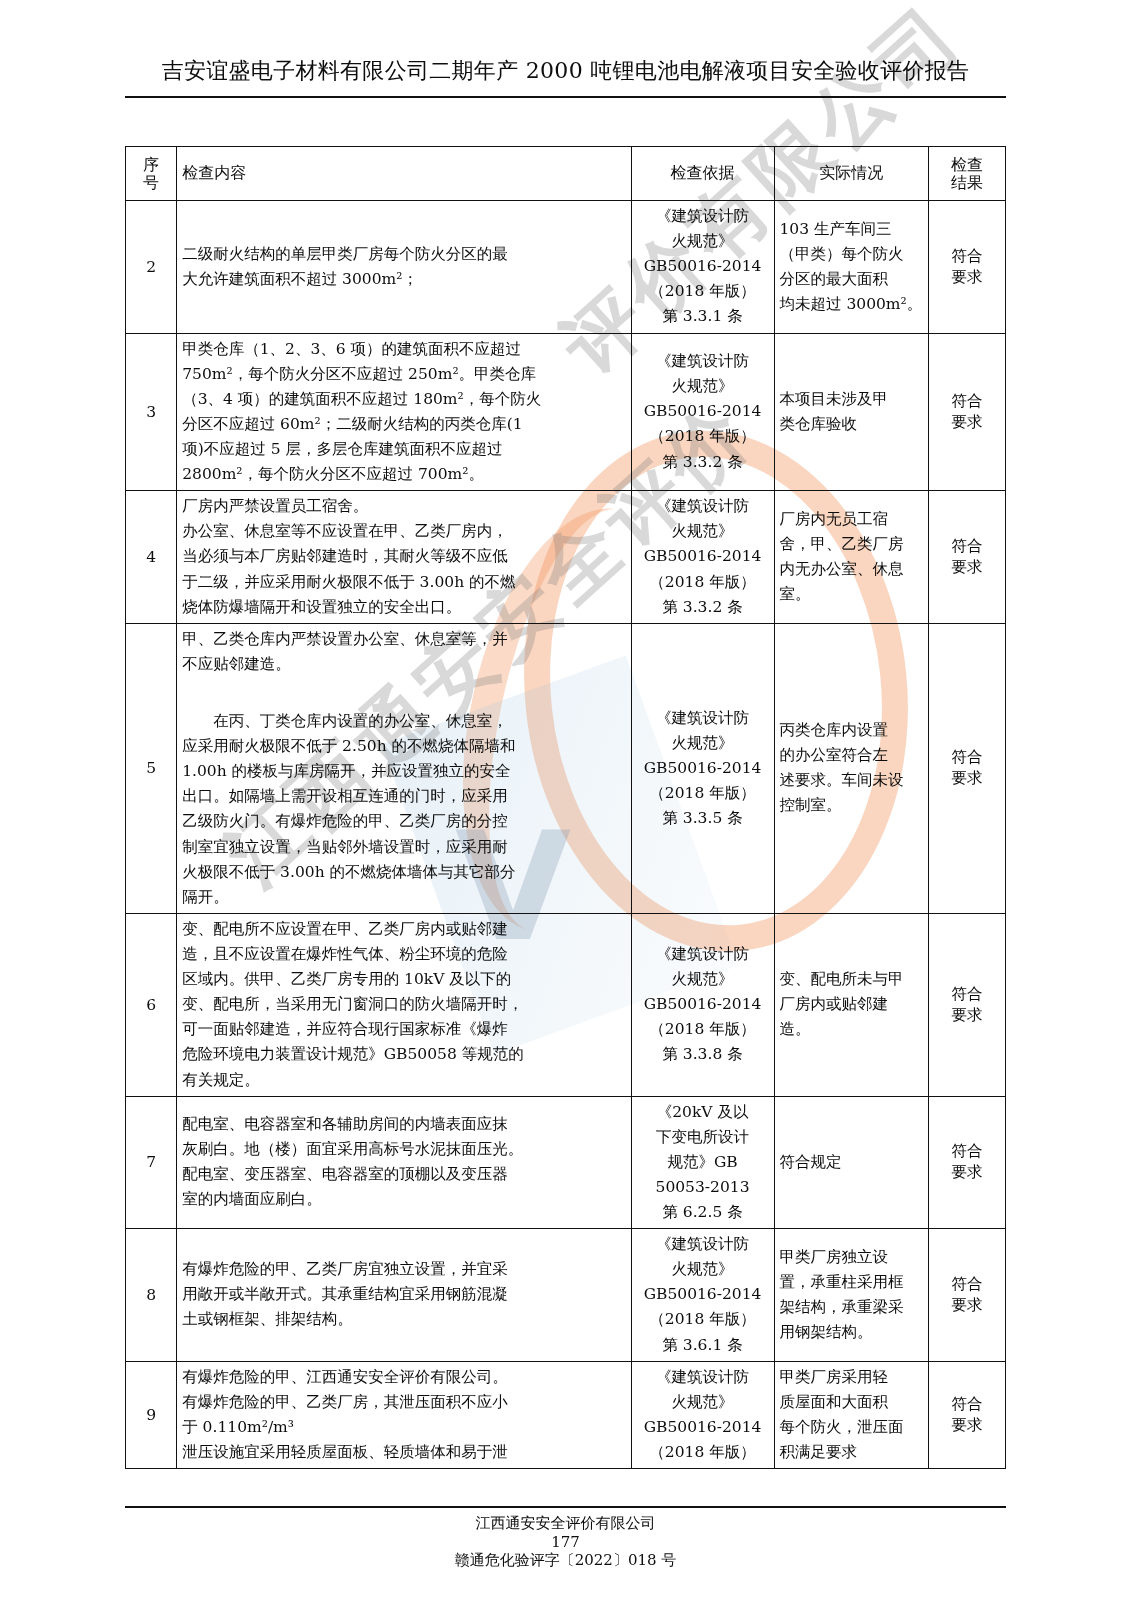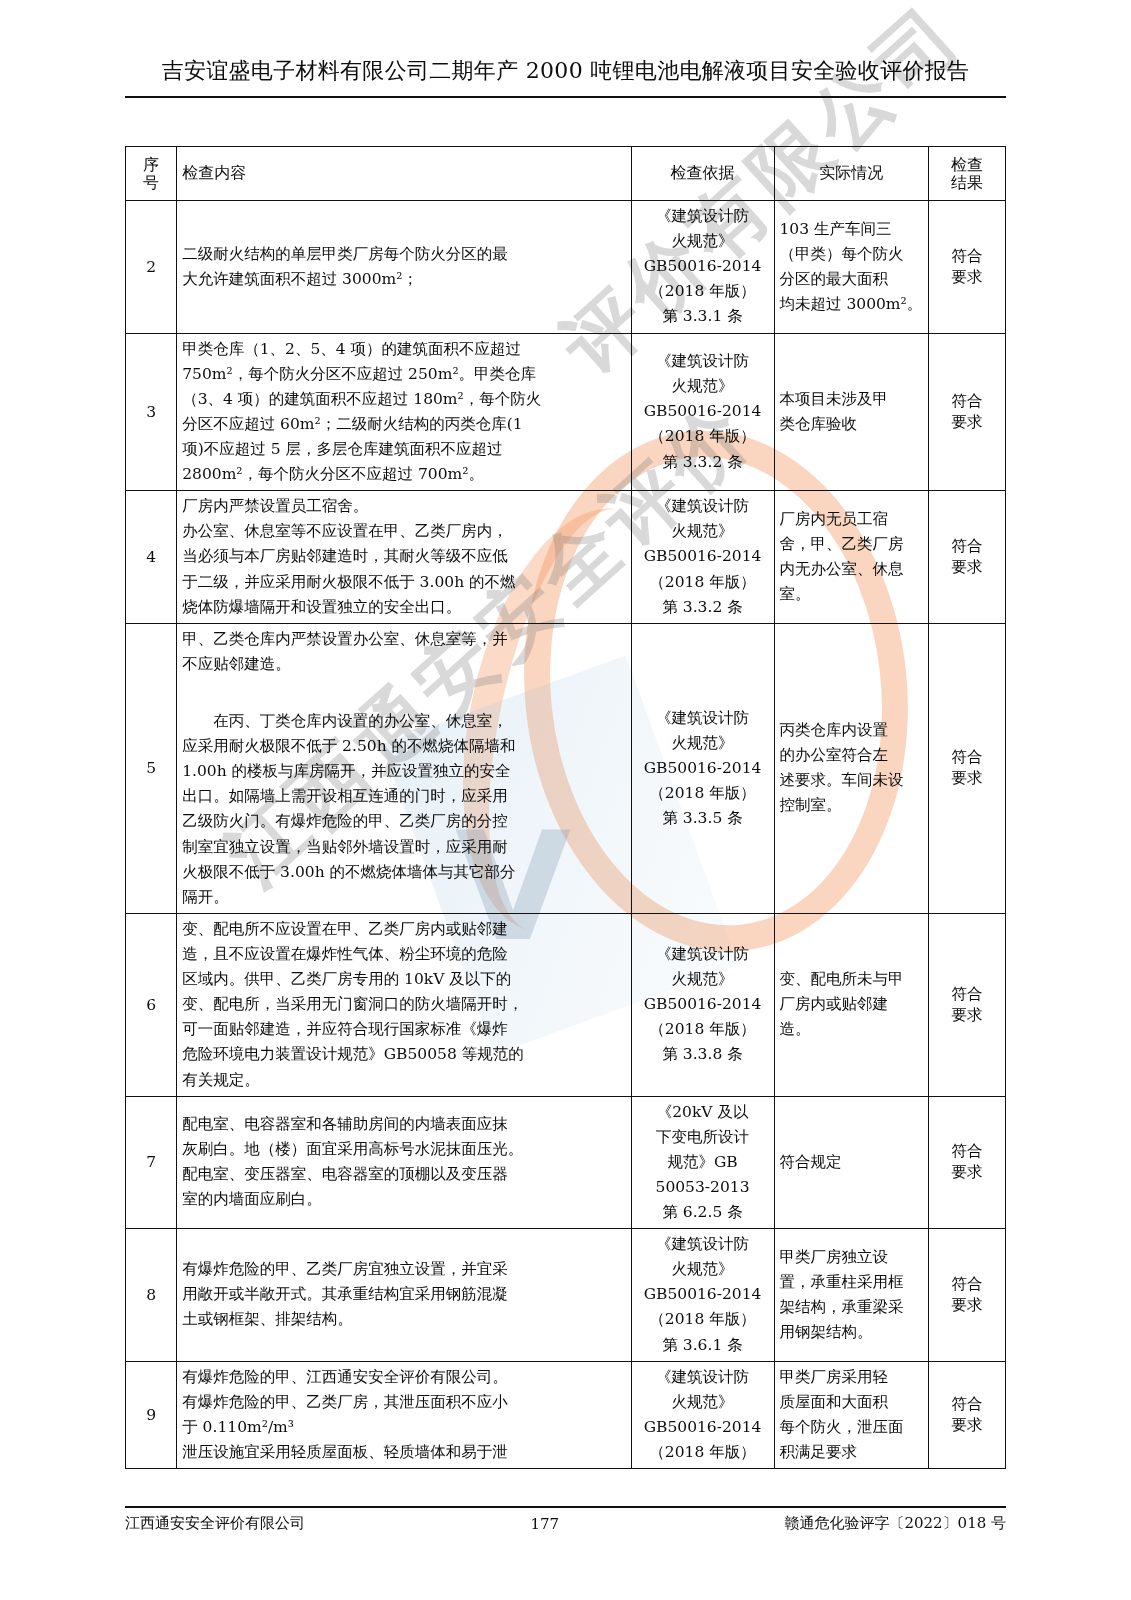--- a/index.html
+++ b/index.html
@@ -173,20 +173,21 @@
   .page-footer {
     position: absolute;
     left: 125px;
     top: 1514px;
     width: 881px;
     display: flex;
     justify-content: space-between;
     align-items: center;
     font-size: 15px;
     white-space: nowrap;
+    flex-direction: column;
   }
   .page-footer .mid { flex: 0 0 auto; }
 </style>
 </head>
 <body>
 
 <div class="page">
 
   <div class="wm-layer">
     <div class="wm-ring"></div>
@@ -255,21 +256,21 @@
               <div class="res-stack">
                 <span class="ln">符合</span>
                 <span class="ln">要求</span>
               </div>
             </td>
           </tr>
           <tr>
             <td class="c-seq">3</td>
             <td class="c-item">
               <div class="cell-lines">
-                <span class="ln">甲类仓库（1、2、5、4 项）的建筑面积不应超过</span>
+                <span class="ln">甲类仓库（1、2、3、6 项）的建筑面积不应超过</span>
                 <span class="ln">750m²，每个防火分区不应超过 250m²。甲类仓库</span>
                 <span class="ln">（3、4 项）的建筑面积不应超过 180m²，每个防火</span>
                 <span class="ln">分区不应超过 60m²；二级耐火结构的丙类仓库(1</span>
                 <span class="ln">项)不应超过 5 层，多层仓库建筑面积不应超过</span>
                 <span class="ln">2800m²，每个防火分区不应超过 700m²。</span>
               </div>
             </td>
             <td class="c-basis">
               <div class="cell-center">
                 <span class="ln">《建筑设计防</span>

